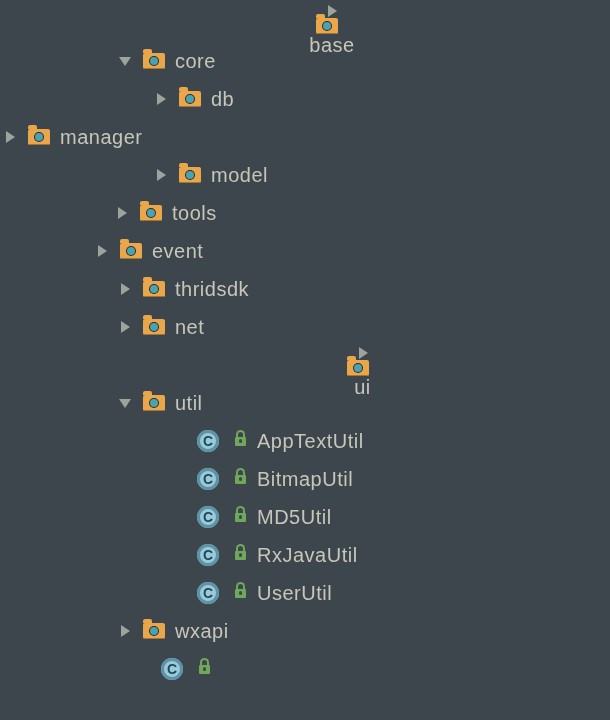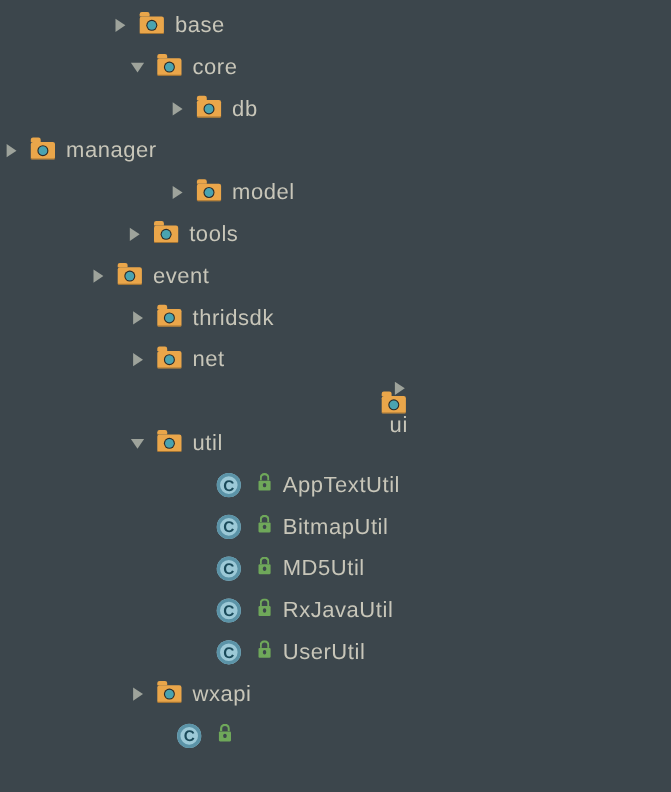--- a/index.html
+++ b/index.html
@@ -107,21 +107,21 @@
     width:3px; height:4px;
     background:#3c464c;
     border-radius:2px;
   }
   svg.tri { display:block; }
 </style>
 </head>
 <body>
 
 <div class="tree" id="tree">
-    <div class="row" style="padding-left: 99px;">
+    <div class="row" style="padding-left: 54px; flex-direction: column;">
       <span class="arrow">
         <svg class="tri" width="12" height="14" viewBox="0 0 12 14">
           <polygon points="2,1 11,7 2,13" fill="#9ea39b"></polygon>
         </svg>
       </span>
       <span style="width: 8px; display: inline-block;"></span>
       <span class="icon-slot">
         <span class="folder-body">
           <span class="folder-dot"></span>
         </span>
@@ -191,21 +191,21 @@
         </svg>
       </span>
       <span style="width: 8px; display: inline-block;"></span>
       <span class="icon-slot">
         <span class="folder-body">
           <span class="folder-dot"></span>
         </span>
       </span>
       <span class="label">tools</span>
     </div>
-    <div class="row" style="padding-left: 79px;">
+    <div class="row" style="padding-left: 46px; margin-left: 46px;">
       <span class="arrow">
         <svg class="tri" width="12" height="14" viewBox="0 0 12 14">
           <polygon points="2,1 11,7 2,13" fill="#9ea39b"></polygon>
         </svg>
       </span>
       <span style="width: 8px; display: inline-block;"></span>
       <span class="icon-slot">
         <span class="folder-body">
           <span class="folder-dot"></span>
         </span>

